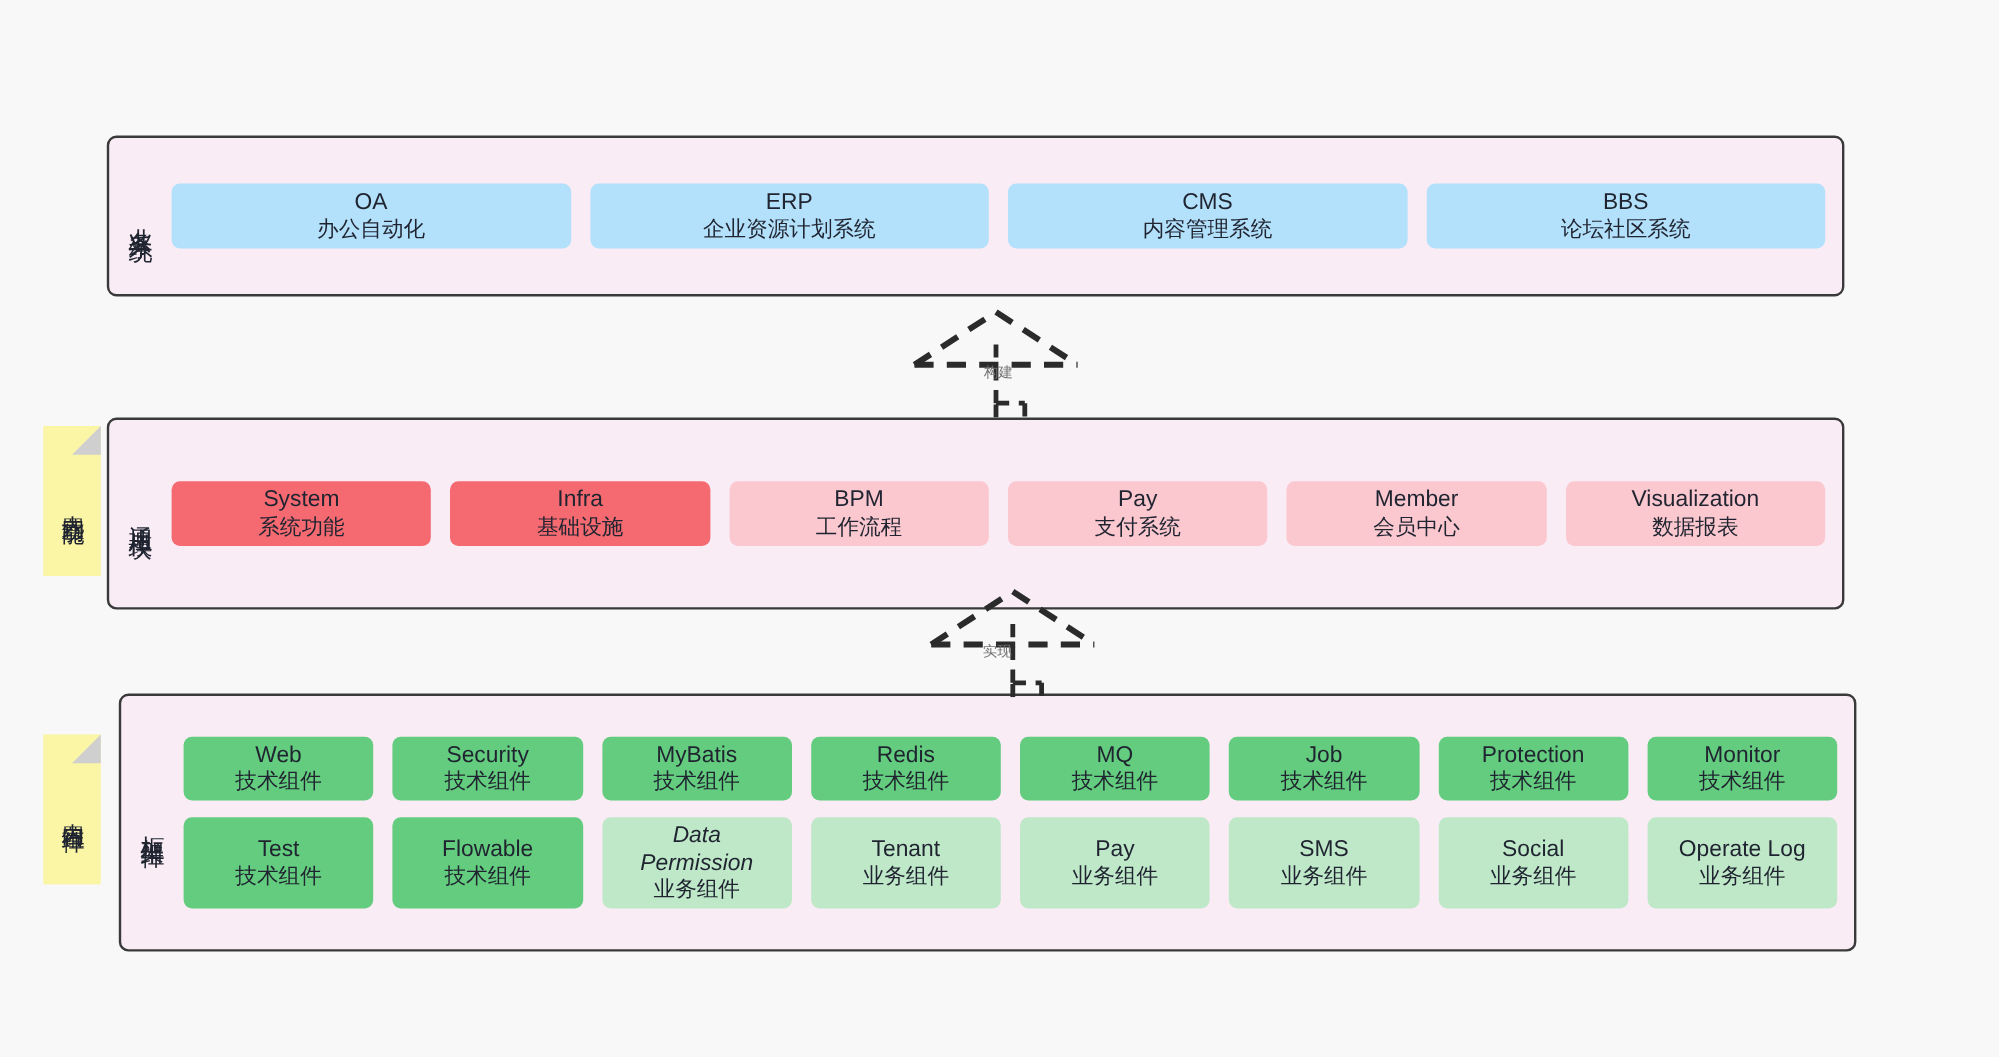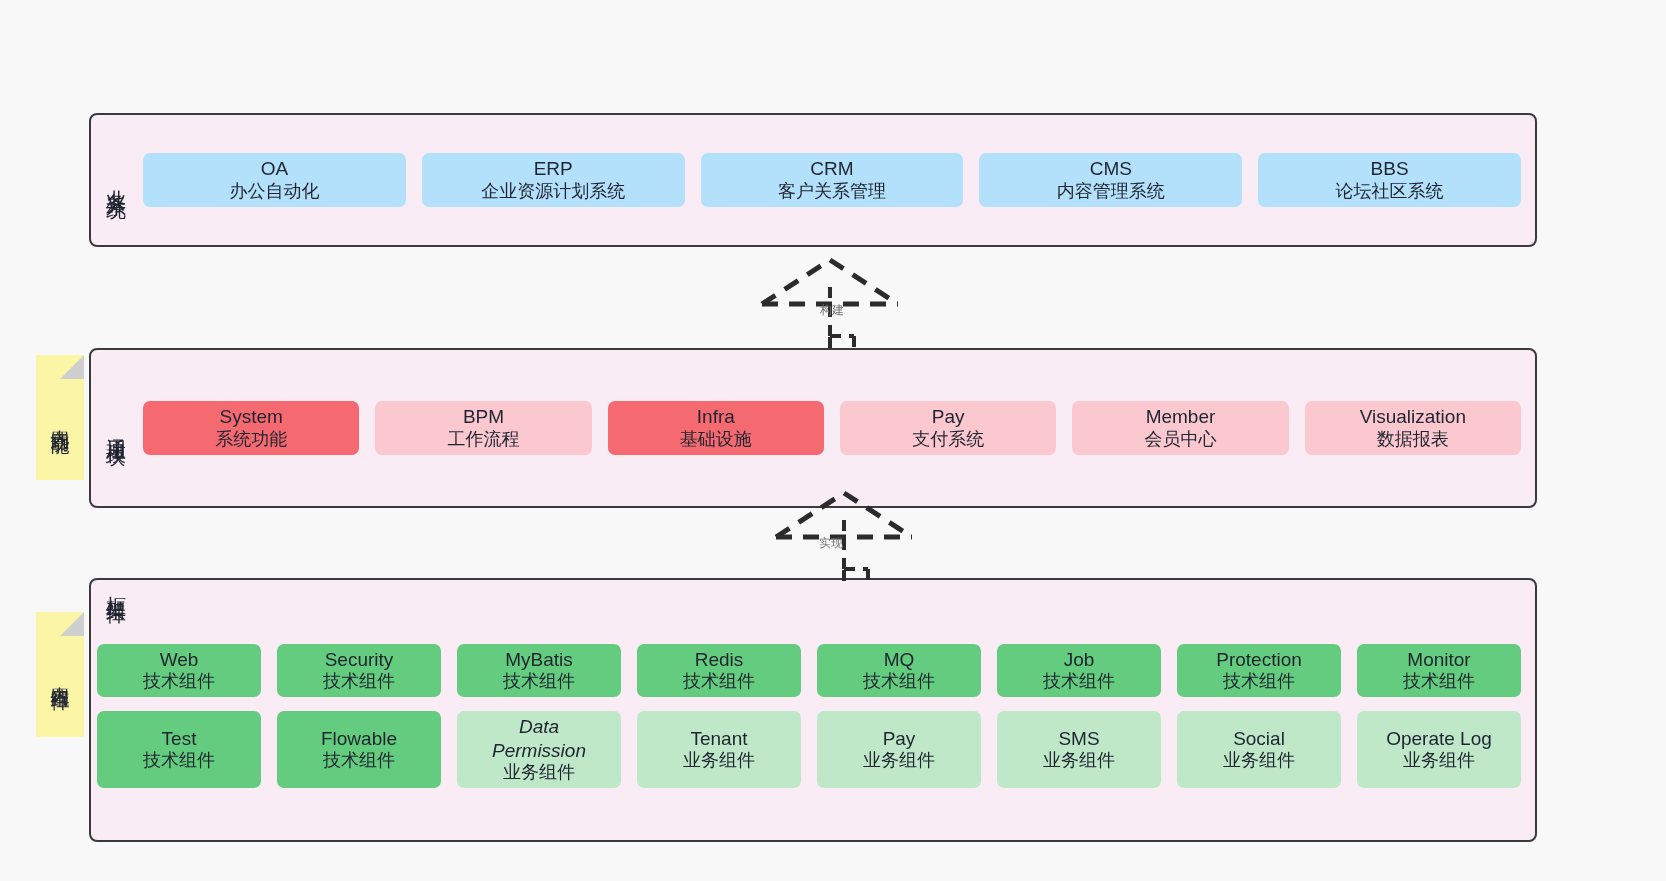--- a/index.html
+++ b/index.html
@@ -121,24 +121,20 @@
     <div class="layer-title">业务系统</div>
     <div class="layer-body">
       <div class="row">
         <div class="cell c-blue">
           <span class="c-name">OA</span>
           <span class="c-sub">办公自动化</span>
         </div>
         <div class="cell c-blue">
           <span class="c-name">ERP</span>
           <span class="c-sub">企业资源计划系统</span>
-        </div>
-        <div class="cell c-blue">
-          <span class="c-name">CRM</span>
-          <span class="c-sub">客户关系管理</span>
         </div>
         <div class="cell c-blue">
           <span class="c-name">CMS</span>
           <span class="c-sub">内容管理系统</span>
         </div>
         <div class="cell c-blue">
           <span class="c-name">BBS</span>
           <span class="c-sub">论坛社区系统</span>
         </div>
       </div>
@@ -162,27 +158,27 @@
   </div>
 
   <div class="layer" id="layer-common" style="left:89px; top:348px; width:1448px; height:160px;">
     <div class="layer-title">通用模块</div>
     <div class="layer-body">
       <div class="row">
         <div class="cell c-red">
           <span class="c-name">System</span>
           <span class="c-sub">系统功能</span>
         </div>
-        <div class="cell c-pink">
-          <span class="c-name">BPM</span>
-          <span class="c-sub">工作流程</span>
-        </div>
         <div class="cell c-red">
           <span class="c-name">Infra</span>
           <span class="c-sub">基础设施</span>
+        </div>
+        <div class="cell c-pink">
+          <span class="c-name">BPM</span>
+          <span class="c-sub">工作流程</span>
         </div>
         <div class="cell c-pink">
           <span class="c-name">Pay</span>
           <span class="c-sub">支付系统</span>
         </div>
         <div class="cell c-pink">
           <span class="c-name">Member</span>
           <span class="c-sub">会员中心</span>
         </div>
         <div class="cell c-pink">
@@ -202,21 +198,21 @@
       <path d="M 10 48 L 78 4 L 146 48" fill="none" stroke="#2b2b2b" stroke-width="5" stroke-dasharray="16 11" stroke-linejoin="miter" stroke-linecap="butt"></path>
       <path d="M 10 48 L 146 48" fill="none" stroke="#2b2b2b" stroke-width="5" stroke-dasharray="16 11"></path>
     </svg>
     <span class="conn-label" style="left:53px; top:46px;">实现</span>
   </div>
 
   <div class="note" id="note-builtin-component" style="left:36px; top:612px; width:48px; height:125px;">
     <span>内置组件</span>
   </div>
 
-  <div class="layer" id="layer-framework" style="left:89px; top:578px; width:1448px; height:264px;flex-direction:column;">
+  <div class="layer" id="layer-framework" style="left:99px; top:578px; width:1448px; height:215px;">
     <div class="layer-title">框架组件</div>
     <div class="layer-body">
 
       <div class="row">
         <div class="cell c-green">
           <span class="c-name">Web</span>
           <span class="c-sub">技术组件</span>
         </div>
         <div class="cell c-green">
           <span class="c-name">Security</span>

